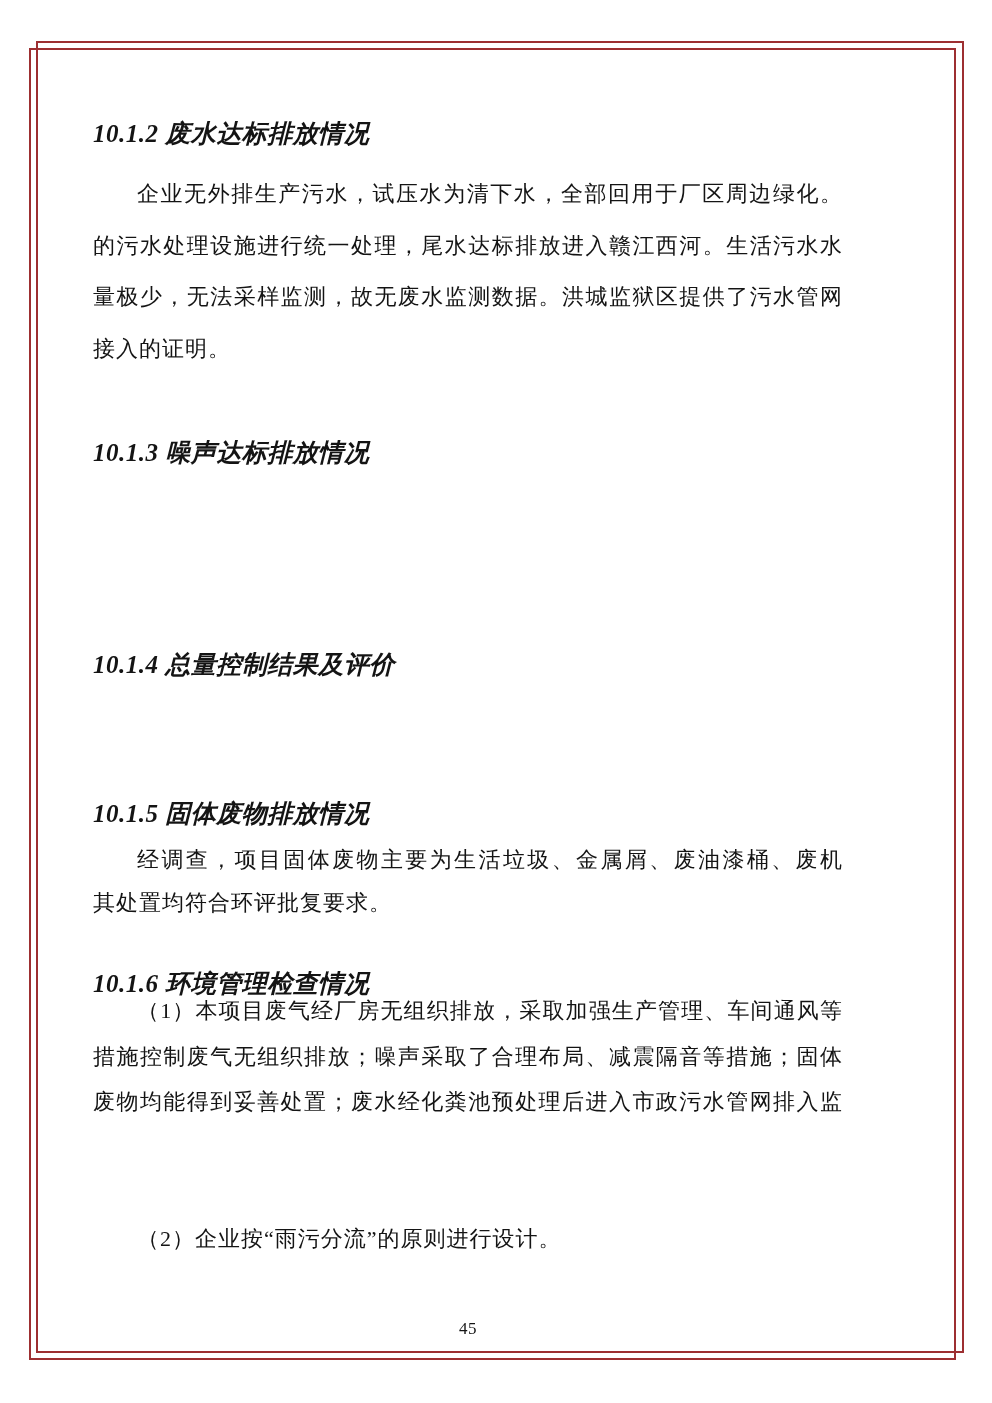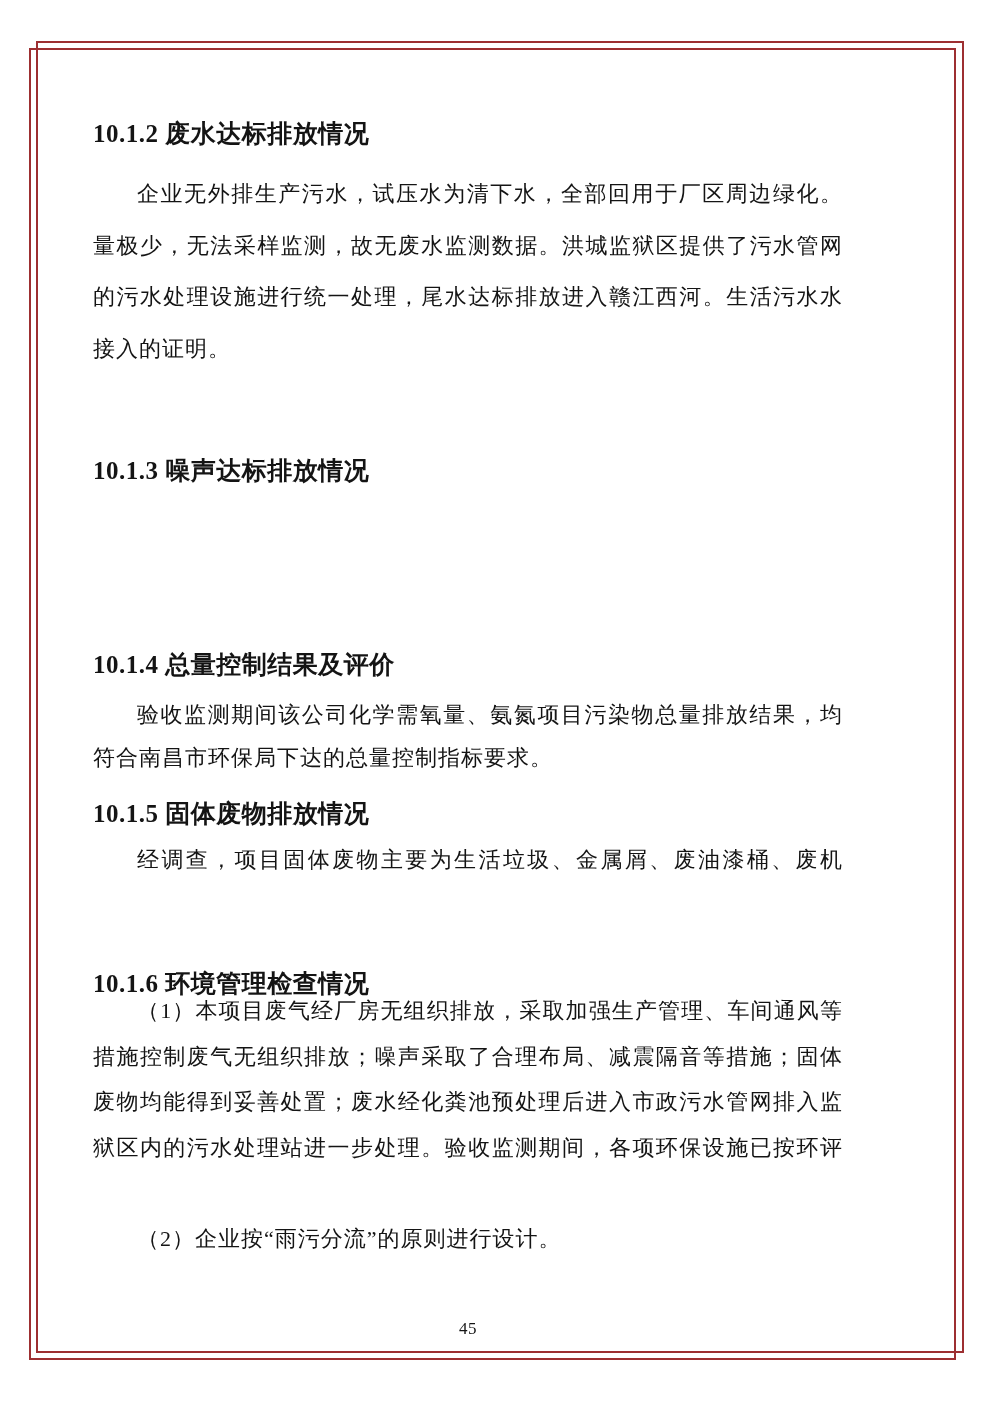--- a/index.html
+++ b/index.html
@@ -26,20 +26,21 @@
   #brect-b { left: 36px; top: 41px; width: 928px; height: 1312px; }
 
   .heading {
     position: absolute;
     left: 93px; width: 780px;
     font-weight: 700;
     font-size: 25px;
     line-height: 30px;
     letter-spacing: 0.5px;
     white-space: nowrap;
+    font-style: italic;
   }
   .para {
     position: absolute;
     left: 93px; width: 750px;
     font-size: 22px;
     letter-spacing: 1px;
   }
   .para .ln {
     text-align: justify;
     text-align-last: justify;
@@ -51,21 +52,21 @@
   }
   .ln.indent { text-indent: 44px; }
 
   .lh51 .ln  { height: 51.5px; line-height: 51.5px; }
   .lh43 .ln  { height: 43px;   line-height: 43px; }
   .lh455 .ln { height: 45.5px; line-height: 45.5px; }
   .lh44 .ln  { height: 44px;   line-height: 44px; }
 
   #h1 { top: 119px; }
   #p1 { top: 168px; }
-  #h2 { top: 456px; }
+  #h2 { top: 438px; }
   #p2 { top: 488px; }
   #h3 { top: 650px; }
   #p3 { top: 693px; }
   #h4 { top: 799px; }
   #p4 { top: 838px; }
   #h5 { top: 953px; margin-top: 16px; }
   #p5 { top: 988px; }
   #p6 { top: 1217px; }
 
   .pageno {
@@ -81,44 +82,40 @@
 <body>
 
 <div class="page">
 
   <div class="brect" id="brect-a"></div>
   <div class="brect" id="brect-b"></div>
 
   <div class="heading" id="h1">10.1.2 废水达标排放情况</div>
   <div class="para lh51" id="p1">
     <div class="ln indent">企业无外排生产污水，试压水为清下水，全部回用于厂区周边绿化。</div>
+    <div class="ln">的污水处理设施进行统一处理，尾水达标排放进入赣江西河。生活污水水</div>
     <div class="ln">量极少，无法采样监测，故无废水监测数据。洪城监狱区提供了污水管网</div>
-    <div class="ln">的污水处理设施进行统一处理，尾水达标排放进入赣江西河。生活污水水</div>
     <div class="ln end">接入的证明。</div>
   </div>
 
   <div class="heading" id="h2">10.1.3 噪声达标排放情况</div>
 
   <div class="heading" id="h3">10.1.4 总量控制结果及评价</div>
-  <div class="para lh43" id="p3">
-    <div class="ln indent">验收监测期间该公司化学需氧量、氨氮项目污染物总量排放结果，均</div>
-    <div class="ln end">符合南昌市环保局下达的总量控制指标要求。</div>
-  </div>
 
   <div class="heading" id="h4">10.1.5 固体废物排放情况</div>
   <div class="para lh43" id="p4">
     <div class="ln indent">经调查，项目固体废物主要为生活垃圾、金属屑、废油漆桶、废机油，</div>
+    <div class="ln end">其处置均符合环评批复要求。</div>
   </div>
 
   <div class="heading" id="h5">10.1.6 环境管理检查情况</div>
   <div class="para lh455" id="p5">
     <div class="ln indent">（1）本项目废气经厂房无组织排放，采取加强生产管理、车间通风等</div>
     <div class="ln">措施控制废气无组织排放；噪声采取了合理布局、减震隔音等措施；固体</div>
     <div class="ln">废物均能得到妥善处置；废水经化粪池预处理后进入市政污水管网排入监</div>
-    <div class="ln">狱区内的污水处理站进一步处理。验收监测期间，各项环保设施已按环评</div>
   </div>
   <div class="para lh44" id="p6">
     <div class="ln end indent">（2）企业按“雨污分流”的原则进行设计。</div>
   </div>
 
   <div class="pageno">45</div>
 
 </div>
 
 </body></html>

